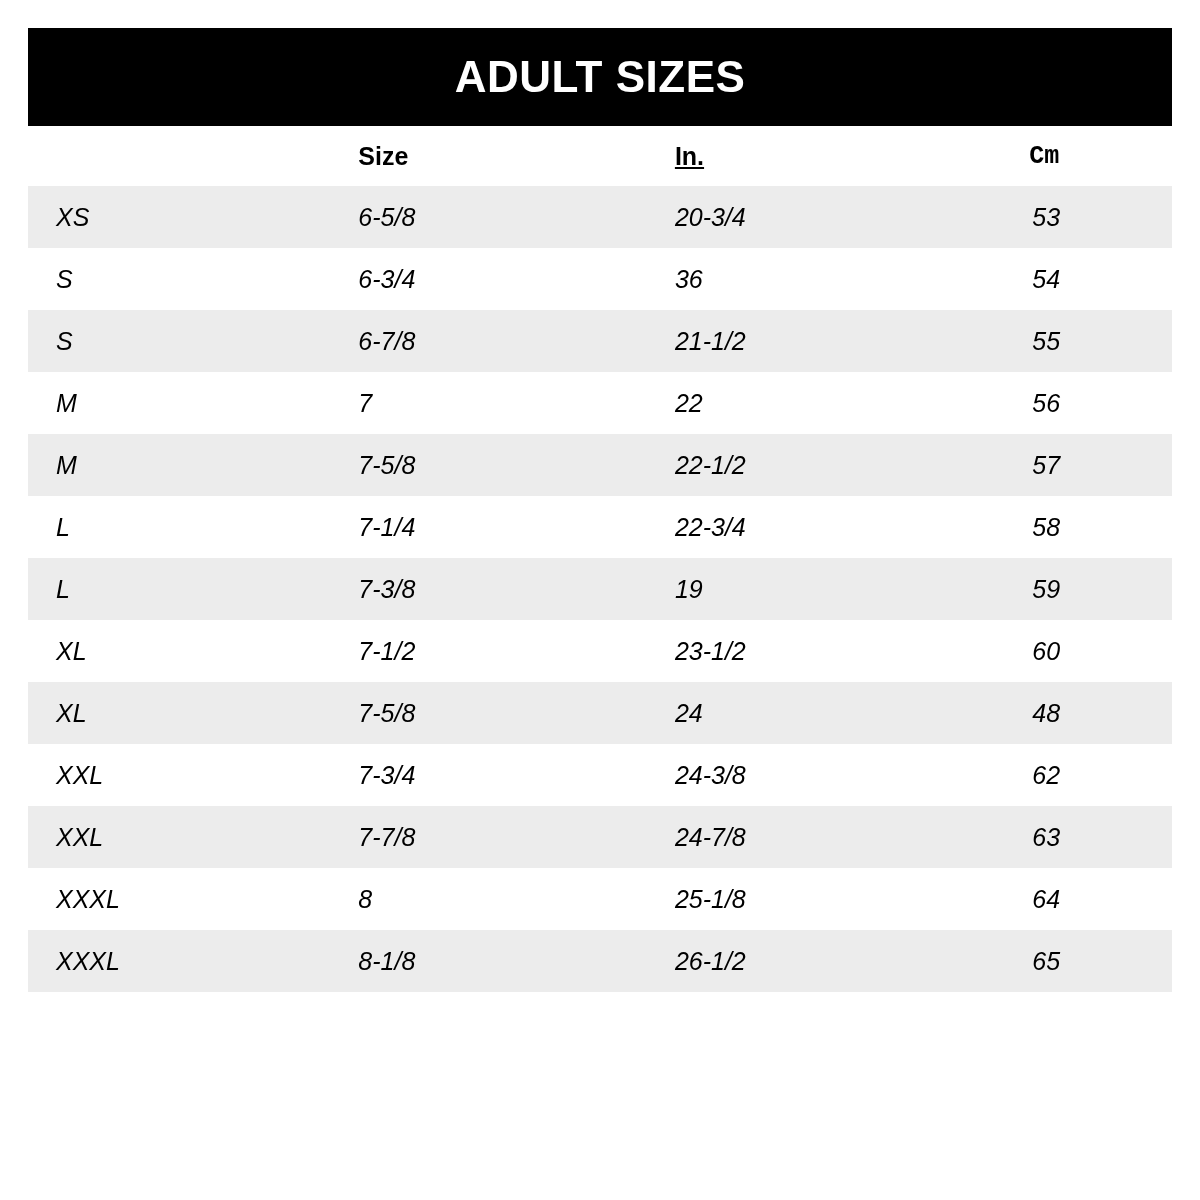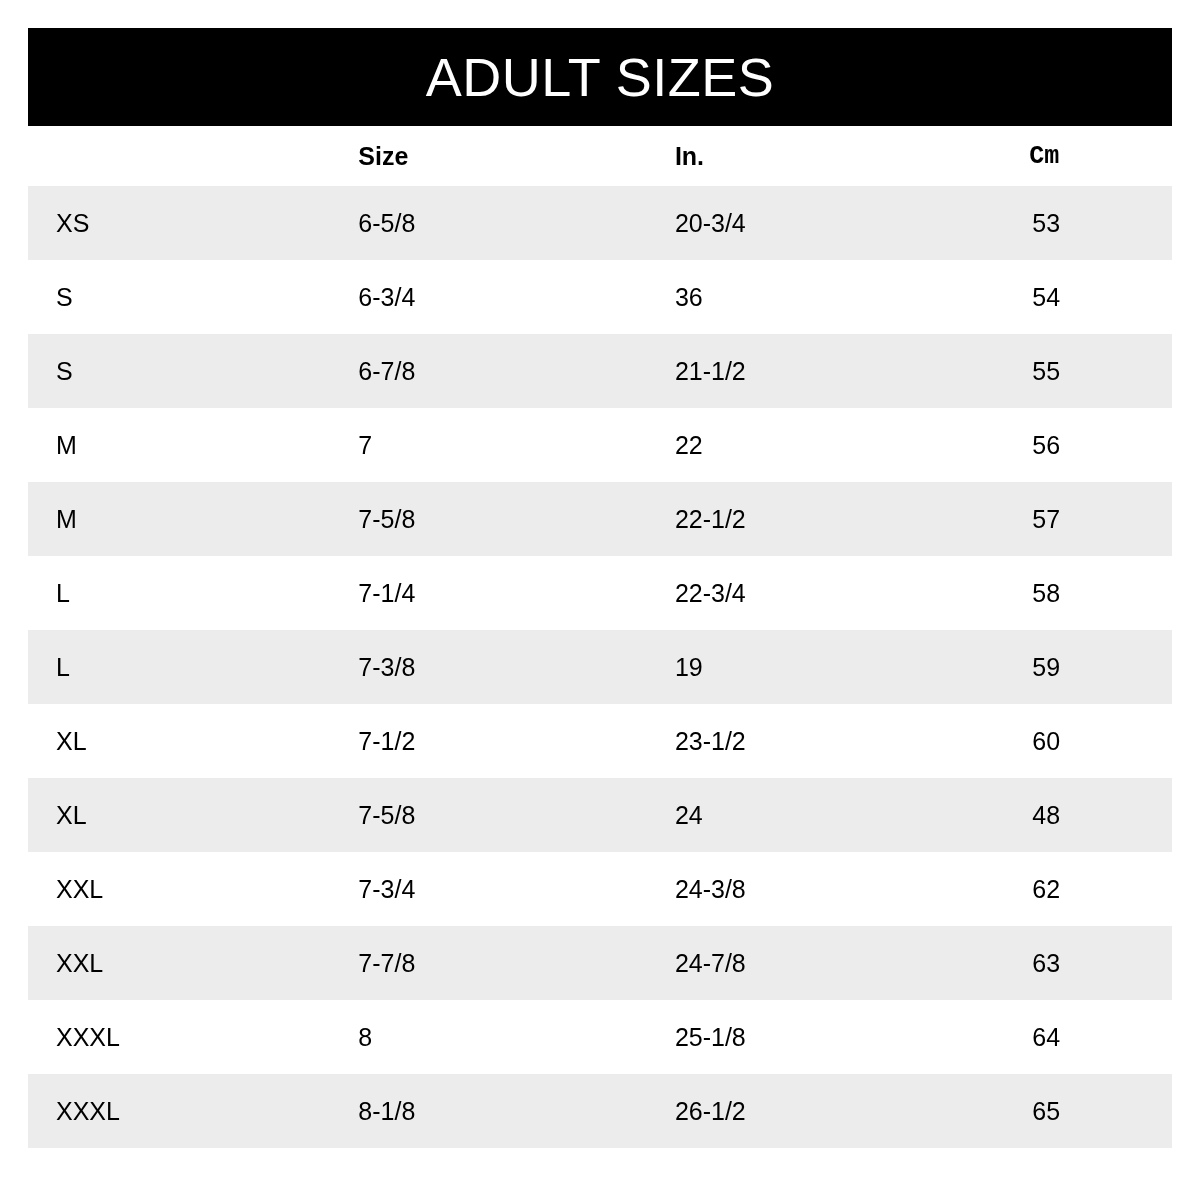--- a/index.html
+++ b/index.html
@@ -23,22 +23,22 @@
   }
   .title-bar {
     background: #000000;
     height: 98px;
     display: flex;
     align-items: center;
     justify-content: center;
   }
   .title-bar .title {
     color: #ffffff;
-    font-size: 54px;
-    font-weight: normal;
+    font-size: 44px;
+    font-weight: bold;
     letter-spacing: 0.5px;
     line-height: 1;
     text-align: right;
   }
   table.size-table {
     width: 100%;
     border-collapse: collapse;
     table-layout: fixed;
   }
   table.size-table col.c0 { width: 26.6%; }
@@ -50,30 +50,31 @@
     font-size: 25px;
     font-weight: bold;
     height: 60px;
     padding: 0;
     background: #ffffff;
     text-align: left;
     vertical-align: middle;
   }
   thead th.h0 { text-align: left; padding-left: 28px; }
   thead th.h1 { text-align: left; padding-left: 26px; }
-  thead th.h2 { text-align: left; padding-left: 28px; }
+  thead th.h2 { text-align: left; padding-left: 28px; text-decoration: underline; }
   thead th.h3 { text-align: center; padding-right: 28px; font-family: Liberation Mono, monospace; }
 
   tbody td {
     font-size: 25px;
     font-weight: normal;
-    height: 74px;
+    height: 62px;
     padding: 0;
     vertical-align: middle;
     text-align: left;
+    font-style: italic;
   }
   tbody td.c0 { padding-left: 28px; }
   tbody td.c1 { padding-left: 26px; }
   tbody td.c2 { padding-left: 28px; }
   tbody td.c3 { text-align: center; padding-right: 24px; }
 
   tbody tr.shaded td { background: #ececec; }
   tbody tr.plain td { background: #ffffff; }
 </style>
 </head>

